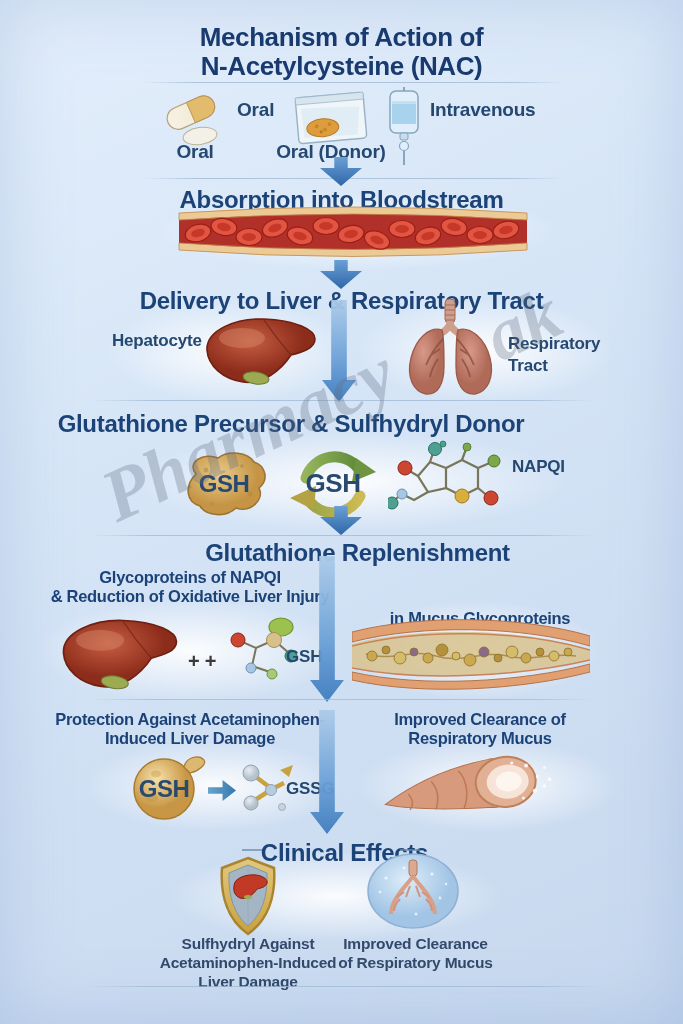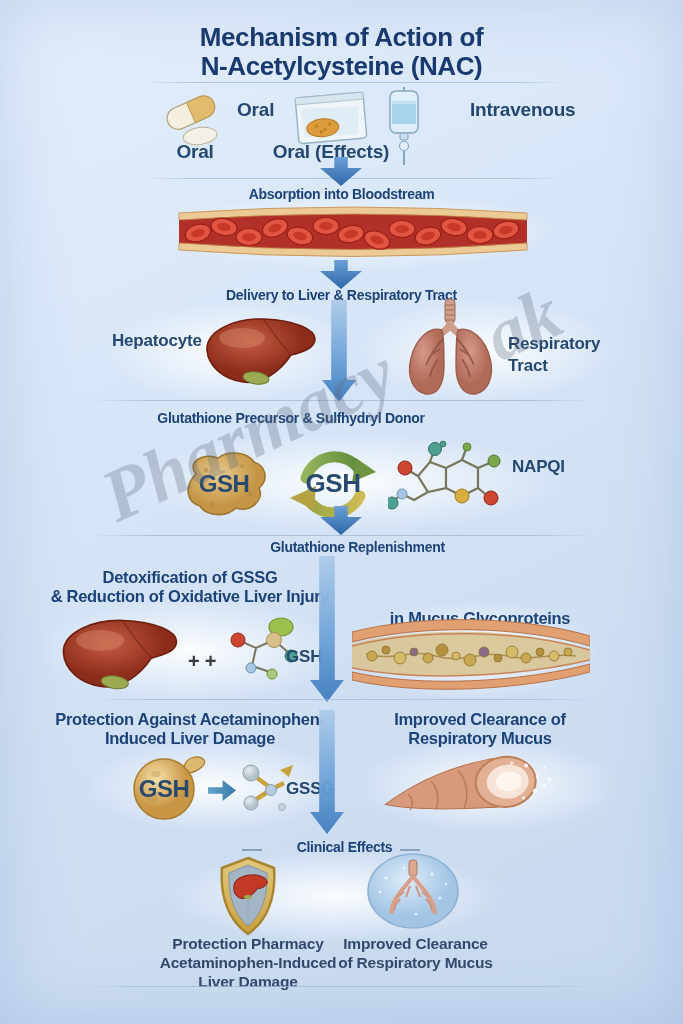--- a/index.html
+++ b/index.html
@@ -5,21 +5,21 @@
   html,body{margin:0;padding:0;}
   body{font-family:"Liberation Sans",sans-serif;}
   .stage{position:relative;width:683px;height:1024px;overflow:hidden;
     background:linear-gradient(155deg,#e3eefb 0%,#d7e6f7 35%,#cfdff3 65%,#c6d8ee 100%);
     box-shadow:inset 0 0 70px rgba(110,145,200,.28);}
   .abs{position:absolute;}
   .glow{position:absolute;background:radial-gradient(ellipse at center,rgba(255,255,255,.92) 0%,rgba(255,255,255,0) 70%);border-radius:50%;}
   .divider{position:absolute;height:1px;background:linear-gradient(90deg,rgba(150,175,205,0) 0%,#9fb8d4 12%,#9fb8d4 88%,rgba(150,175,205,0) 100%);opacity:.75;}
   .h{position:absolute;font-weight:bold;color:#1c4377;text-align:center;letter-spacing:-.3px;}
   .title{font-size:26px;letter-spacing:-.4px;color:#183a6e;}
-  .sec{font-size:14px;}
+  .sec{font-size:24px;}
   .colh{font-size:16.5px;line-height:20px;}
   .lb{position:absolute;font-weight:bold;color:#24486f;font-size:17px;letter-spacing:-.2px;}
   .cap{position:absolute;font-weight:bold;color:#33496b;font-size:15.5px;line-height:19px;text-align:center;letter-spacing:-.2px;}
   .gsh-text{position:absolute;font-weight:bold;color:#274a6e;text-align:center;letter-spacing:-.5px;}
   .arrow-sm{position:absolute;width:42px;height:29px;background:linear-gradient(180deg,#6aa0d6,#2e66a8);
     clip-path:polygon(34% 0,66% 0,66% 38%,100% 38%,50% 100%,0 38%,34% 38%);}
   .arrow-long{position:absolute;width:34px;background:linear-gradient(180deg,#accbe9 0%,#6fa3d8 55%,#3e7cbe 100%);opacity:.95;
     clip-path:polygon(27% 0,73% 0,73% calc(100% - 22px),100% calc(100% - 22px),50% 100%,0 calc(100% - 22px),27% calc(100% - 22px));}
   .arrow-right{position:absolute;width:28px;height:21px;background:linear-gradient(90deg,#63a6c9,#3878ae);
     clip-path:polygon(0 34%,52% 34%,52% 0,100% 50%,52% 100%,52% 66%,0 66%);}
@@ -71,32 +71,32 @@
       <rect x="7" y="7" width="68" height="46" rx="4" fill="#eff5f9" stroke="#97b2c5" stroke-width="1.4"></rect>
       <rect x="7" y="7" width="68" height="7" fill="#d6e5ee" stroke="#97b2c5" stroke-width="0.7"></rect>
       <path d="M12 18 L70 21 L66 49 L13 47 Z" fill="#dbe9f2" opacity="0.7"></path>
       <ellipse cx="32" cy="39" rx="16" ry="9" fill="#dd9c3e" stroke="#b87a20" stroke-width="1"></ellipse>
       <circle cx="26" cy="37" r="2" fill="#c8871f"></circle>
         <circle cx="34" cy="41" r="2" fill="#c8871f"></circle>
       <circle cx="39" cy="36" r="1.8" fill="#c8871f"></circle>
         <circle cx="30" cy="43" r="1.6" fill="#b87a20"></circle>
     </g>
   </svg>
-  <div class="lb" style="left:268px;top:141px;width:126px;text-align:center;font-size:19px;">Oral (Effects)</div>
+  <div class="lb" style="left:268px;top:141px;width:126px;text-align:center;font-size:19px;">Oral (Donor)</div>
 
   <svg class="abs" style="left:384px;top:86px;" width="40" height="80" viewBox="0 0 40 80">
     <path d="M20 6 V1" stroke="#86a8c0" stroke-width="2"></path>
     <rect x="6" y="5" width="28" height="42" rx="6" fill="#e0effb" stroke="#84a6be" stroke-width="1.5"></rect>
     <rect x="8" y="17" width="24" height="21" fill="#a9d2ec"></rect>
     <rect x="8" y="15" width="24" height="3" fill="#c4e1f2"></rect>
     <rect x="16" y="47" width="8" height="7" rx="2" fill="#c8dcea" stroke="#84a6be" stroke-width="1"></rect>
     <circle cx="20" cy="60" r="4.5" fill="#e0effb" stroke="#84a6be" stroke-width="1.2"></circle>
     <path d="M20 65 V79" stroke="#84a6be" stroke-width="2"></path>
   </svg>
-  <div class="lb" style="left:430px;top:99px;font-size:19px;margin-left:40px;">Intravenous</div>
+  <div class="lb" style="left:430px;top:99px;font-size:19px;">Intravenous</div>
 
   <div class="divider" style="left:143px;top:178px;width:420px;"></div>
   <div class="arrow-sm" style="left:320px;top:157px;"></div>
 
   <div class="h sec" style="left:0;top:186px;width:683px;">Absorption into Bloodstream</div>
   <svg class="abs" style="left:176px;top:203px;" width="354" height="56" viewBox="0 0 354 56">
     <path d="M3 16 Q177 3 351 16 L351 41 Q177 54 3 41 Z" fill="#b2302a"></path>
     <path d="M3 10 Q177 -2 351 10 L351 17 Q177 5 3 17 Z" fill="#ecca96" stroke="#bf8a4a" stroke-width="0.8"></path>
     <path d="M3 40 Q177 53 351 40 L351 47 Q177 60 3 47 Z" fill="#ecca96" stroke="#bf8a4a" stroke-width="0.8"></path>
     <g>
@@ -238,21 +238,21 @@
     <circle cx="14" cy="54" r="5" fill="#a8c6e2" stroke="#6e93b5" stroke-width="1"></circle>
     <circle cx="4" cy="63" r="6" fill="#4da092" stroke="#2e6e62" stroke-width="1"></circle>
   </svg>
   <div class="lb" style="left:512px;top:457px;text-align:center;">NAPQI</div>
 
   <div class="divider" style="left:90px;top:535px;width:503px;"></div>
   <div class="arrow-sm" style="left:320px;top:506px;"></div>
 
   <div class="h sec" style="left:16px;top:539px;width:683px;">Glutathione Replenishment</div>
 
-  <div class="h colh" style="left:30px;top:567px;width:320px;">Detoxification of GSSG</div>
+  <div class="h colh" style="left:30px;top:567px;width:320px;">Glycoproteins of NAPQI</div>
   <div class="h colh" style="left:30px;top:586px;width:320px;">&amp; Reduction of Oxidative Liver Injury</div>
   <div class="h colh" style="left:355px;top:608px;width:250px;">in Mucus Glycoproteins</div>
 
   <svg class="abs" style="left:56px;top:610px;" width="128" height="90" viewBox="0 0 122 86">
     <defs>
         <radialGradient id="lv2" cx="40%" cy="35%">
           <stop offset="0" stop-color="#c65e44"></stop>
           <stop offset="1" stop-color="#8c2c1a"></stop>
         </radialGradient>
       </defs>
@@ -396,21 +396,21 @@
         <circle cx="14" cy="40" r="1.3"></circle>
       <circle cx="80" cy="32" r="1.3"></circle>
         <circle cx="38" cy="16" r="1.4"></circle>
     </g>
     <rect x="43" y="8" width="8" height="16" rx="3" fill="#dca892" stroke="#b07a60" stroke-width="1"></rect>
     <path d="M47 24 C42 32 34 38 28 50 C26 54 25 58 25 62 M47 24 C52 32 60 38 66 50 C68 54 69 58 69 62" stroke="#d8a088" stroke-width="4" fill="none"></path>
     <path d="M38 40 L31 45 M34 47 C30 51 28 55 28 59 M56 40 L63 45 M60 47 C64 51 66 55 66 59 M44 34 L40 45 M50 34 L54 45" stroke="#cf9480" stroke-width="2" fill="none"></path>
   </svg>
 
   <div class="cap" style="left:158px;top:934px;width:180px;">
-    <div>Protection Pharmacy</div>
+    <div>Sulfhydryl Against</div>
     <div>Acetaminophen-Induced</div>
     <div>Liver Damage</div>
   </div>
   <div class="cap" style="left:338px;top:934px;width:155px;">
     <div>Improved Clearance</div>
     <div>of Respiratory Mucus</div>
   </div>
 
   <div class="divider" style="left:85px;top:986px;width:515px;"></div>
 </div>

